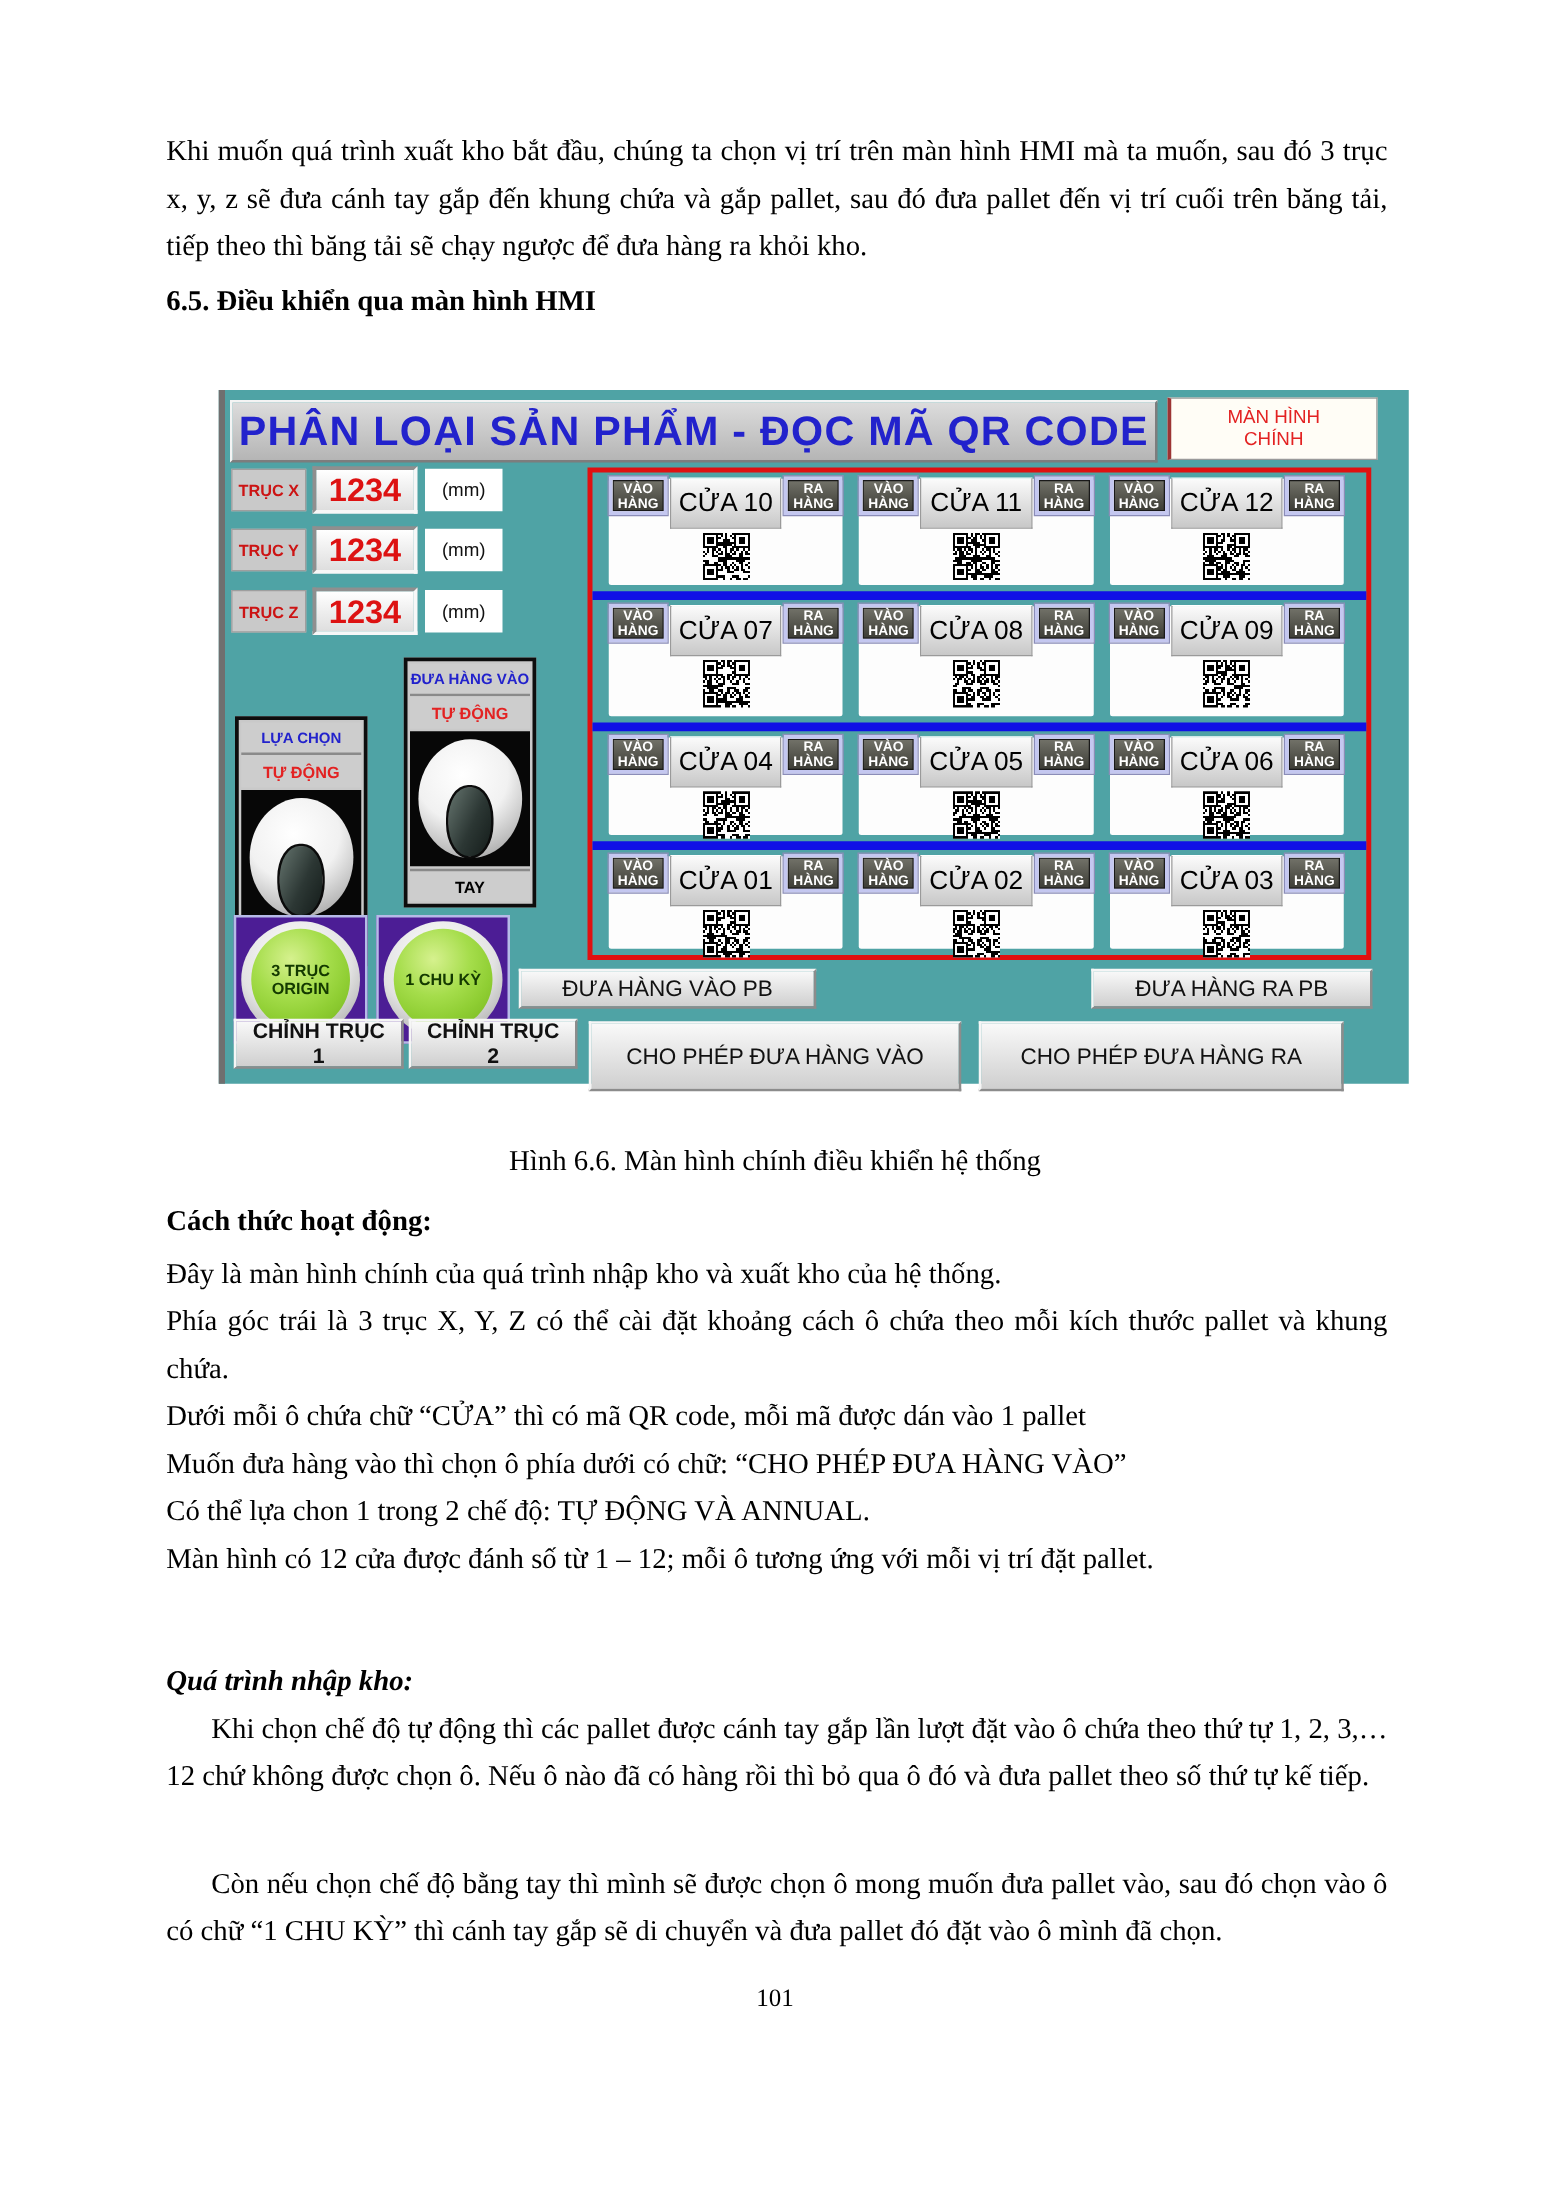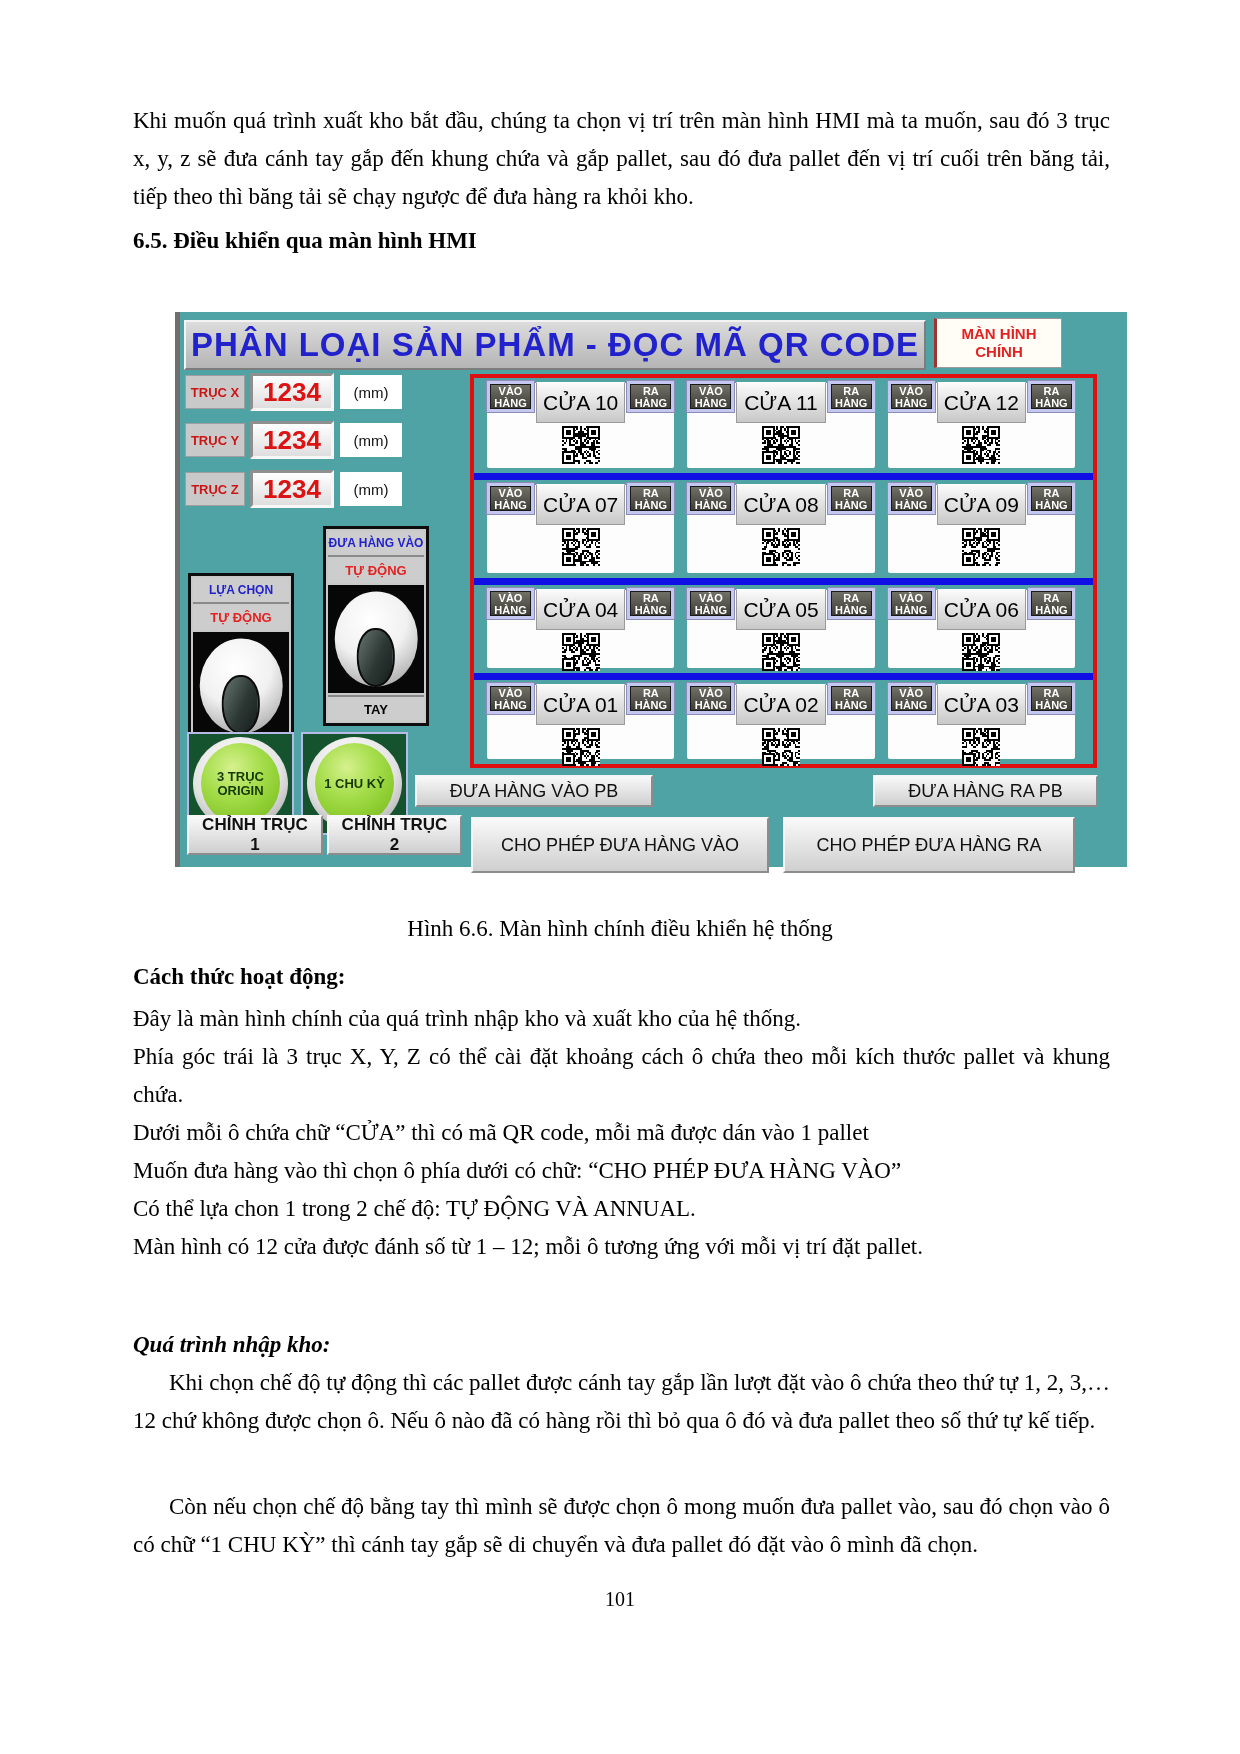--- a/index.html
+++ b/index.html
@@ -14,22 +14,22 @@
 
   
   .hmi{position:absolute;left:175px;top:312px;width:952px;height:555px;background:#4fa3a5;
        border-left:5px solid #6f6f6f;font-family:"Liberation Sans",sans-serif;box-sizing:border-box;}
   .hmi *{box-sizing:border-box;}
   .hmi-title{position:absolute;left:4px;top:8px;width:742px;height:50px;
        background:linear-gradient(#dcdcdc,#b5b5b5);
        border:2px solid;border-color:#f4f4f4 #7d7d7d #7d7d7d #f4f4f4;
        color:#2222cc;font-weight:bold;font-size:33px;letter-spacing:1px;
        display:flex;align-items:center;justify-content:center;white-space:nowrap;}
-  .main-screen{position:absolute;left:754px;top:6px;width:128px;height:50px;background:#fffdf6;
-       border:1px solid #9a9a9a;border-left:3px solid #9c3434;color:#e32222;font-weight:bold;
+  .main-screen{position:absolute;left:754px;top:6px;width:168px;height:50px;background:#fffdf6;
+       border:1px solid #9a9a9a;border-left:3px solid #9c3434;color:#e32222;font-weight:normal;
        font-size:15px;line-height:18px;text-align:center;display:flex;align-items:center;justify-content:center;}
   .main-screen span{width:90px;}
 
   .axis-label{position:absolute;left:5px;width:60px;height:34px;background:#c9c9c9;border:1px solid #9e9e9e;
        color:#cc1414;font-weight:bold;font-size:13px;display:flex;align-items:center;justify-content:center;}
   .axis-value{position:absolute;left:70px;width:84px;height:38px;
        border:3px solid;border-color:#8f8f8f #f7f7f7 #f7f7f7 #8f8f8f;
        background:linear-gradient(#ffffff,#dedede);
        color:#dd1212;font-weight:bold;font-size:26px;display:flex;align-items:center;justify-content:center;}
   .axis-unit{position:absolute;left:160px;width:62px;height:34px;background:#ffffff;
@@ -43,21 +43,21 @@
        font-weight:bold;font-size:13px;background:#cdcdcd;}
   .tp-switch{flex:1;background:#070707;position:relative;margin-top:2px;}
   .sw-ball{position:absolute;left:50%;top:50%;width:86%;height:88%;transform:translate(-50%,-50%);
        border-radius:50%;background:radial-gradient(circle at 42% 30%,#ffffff 0%,#f1f1f1 45%,#bdbdbd 75%,#8e8e8e 100%);}
   .sw-knob{position:absolute;left:50%;bottom:6%;transform:translateX(-50%);width:40%;height:54%;
        border-radius:46% 46% 48% 48%;background:linear-gradient(115deg,#66756f 0%,#2c3734 55%,#141c1a 100%);
        border:2px solid #0b0b0b;}
   .tp-manual{height:26px;margin-top:2px;display:flex;align-items:center;justify-content:center;
        color:#000;font-weight:bold;font-size:13px;background:#cdcdcd;border-top:2px solid #8a8a8a;}
 
-  .green-box{position:absolute;top:420px;width:107px;height:103px;background:#14532d;border:2px solid #b6bae7;}
+  .green-box{position:absolute;top:420px;width:107px;height:103px;background:#4c1d95;border:2px solid #b6bae7;}
   .green-ring{position:absolute;left:4px;right:4px;top:3px;bottom:3px;border-radius:50%;
        background:radial-gradient(circle at 45% 30%,#ffffff 0%,#e2e2e2 55%,#969696 100%);}
   .green-core{position:absolute;left:12px;right:12px;top:9px;bottom:9px;border-radius:50%;
        background:radial-gradient(circle at 40% 30%,#d6f18e 0%,#a5dd4b 40%,#8fce33 65%,#74b21d 100%);
        display:flex;flex-direction:column;align-items:center;justify-content:center;
        color:#143a00;font-weight:bold;font-size:13px;line-height:14px;text-align:center;}
 
   .gray-btn{background:linear-gradient(#f9f9f9,#cfcfcf);border:2px solid;
        border-color:#f6f6f6 #8c8c8c #8c8c8c #f6f6f6;color:#111;display:flex;align-items:center;
        justify-content:center;text-align:center;}

